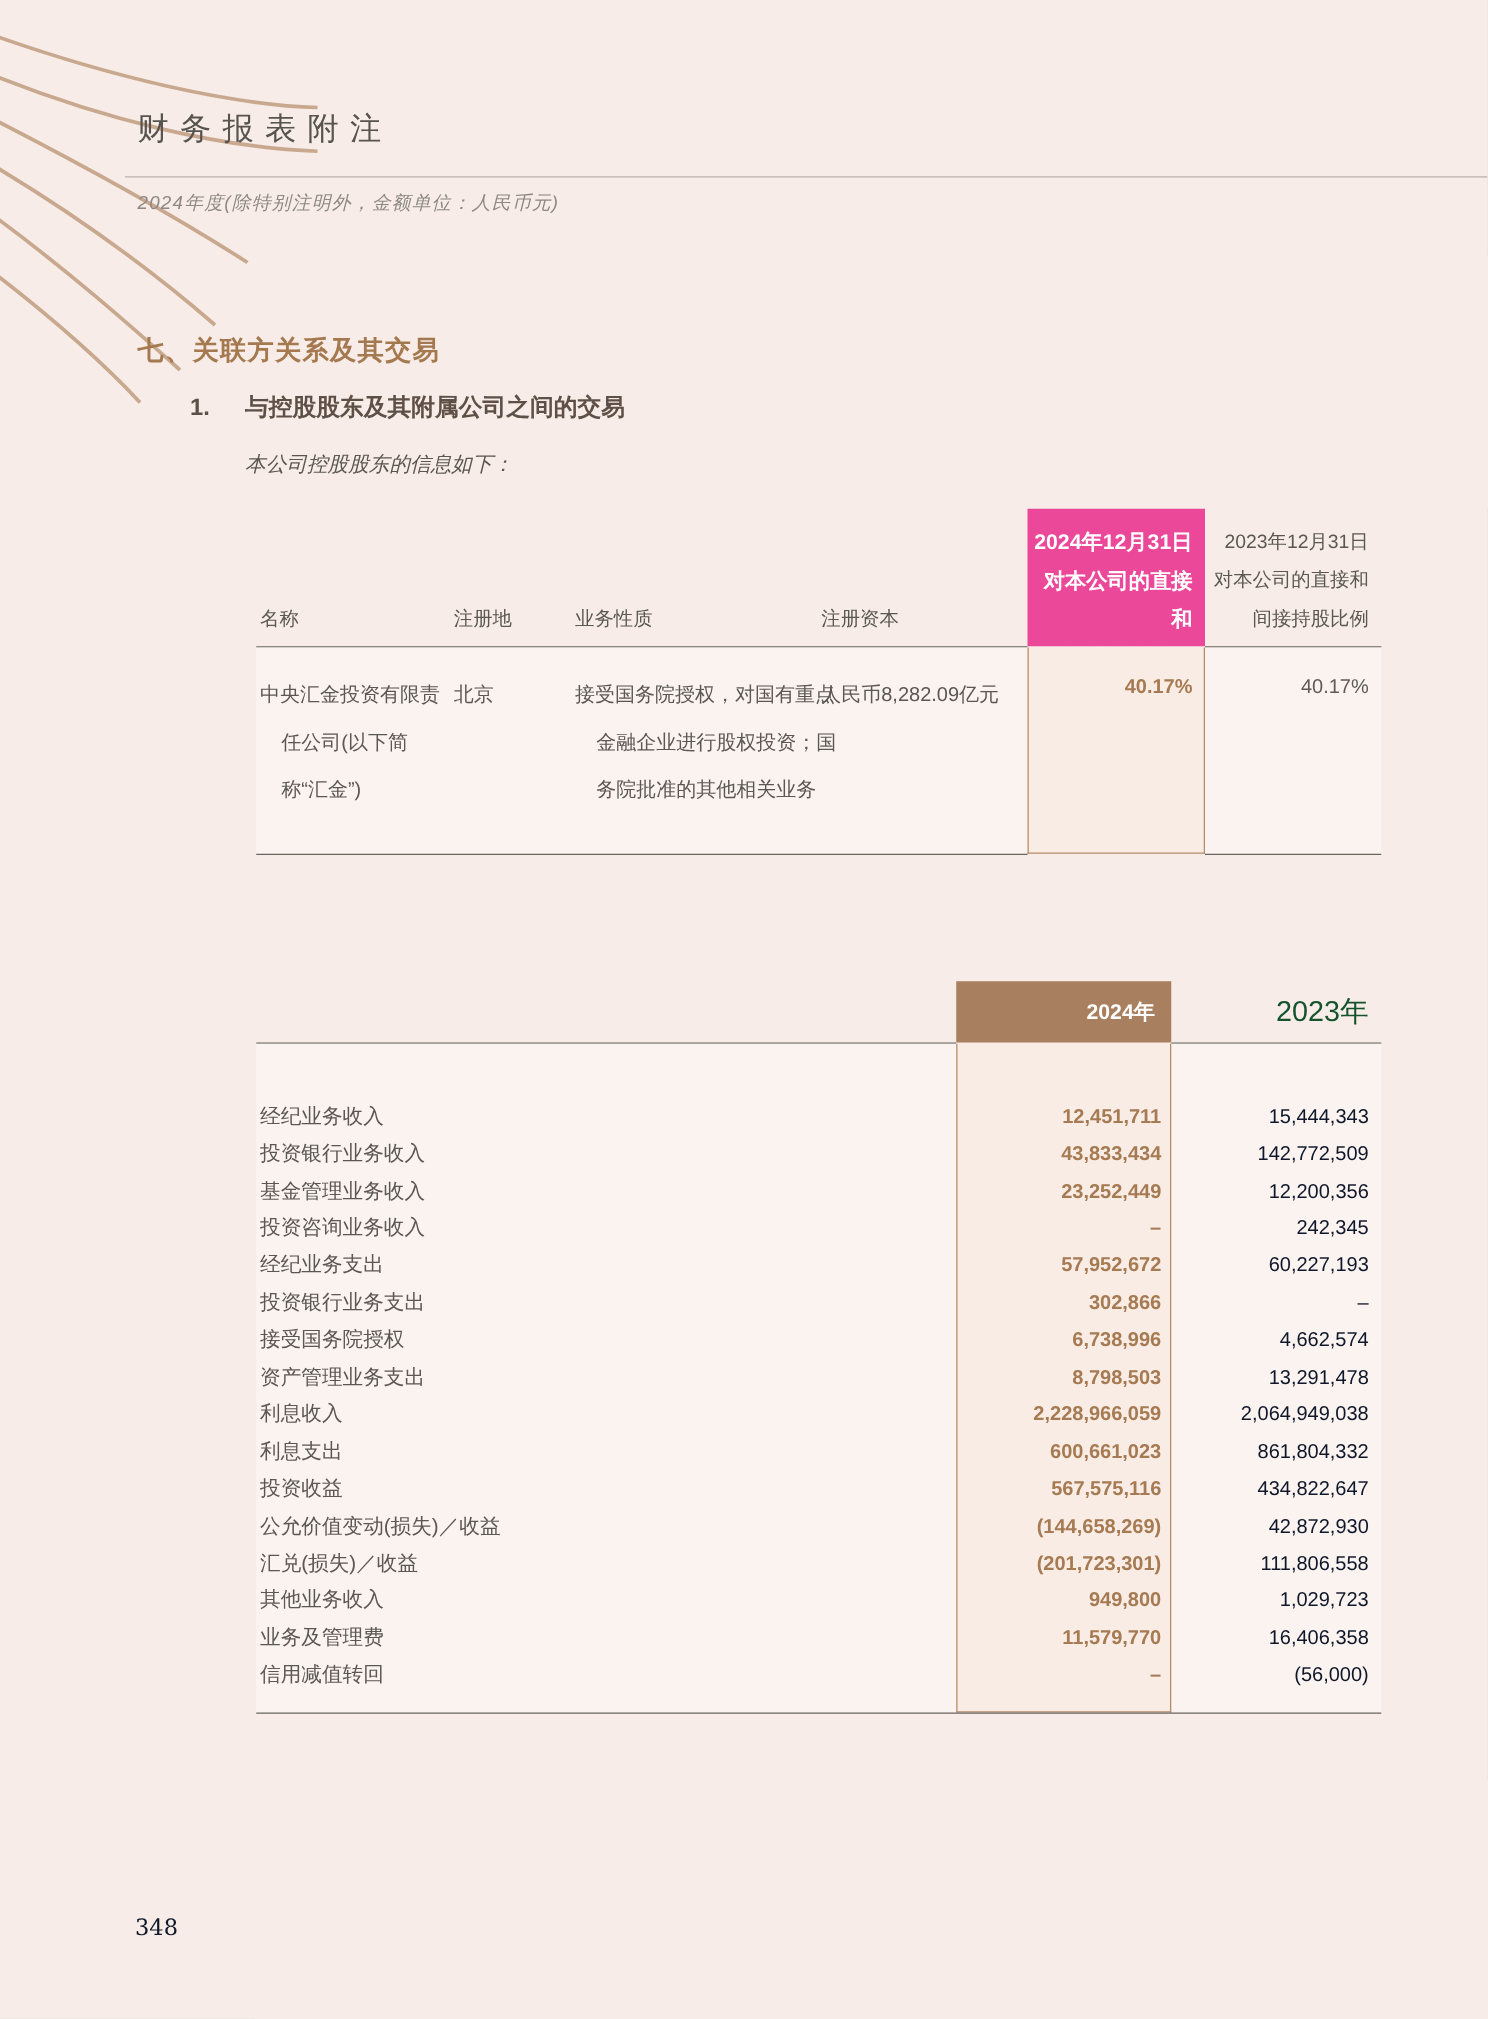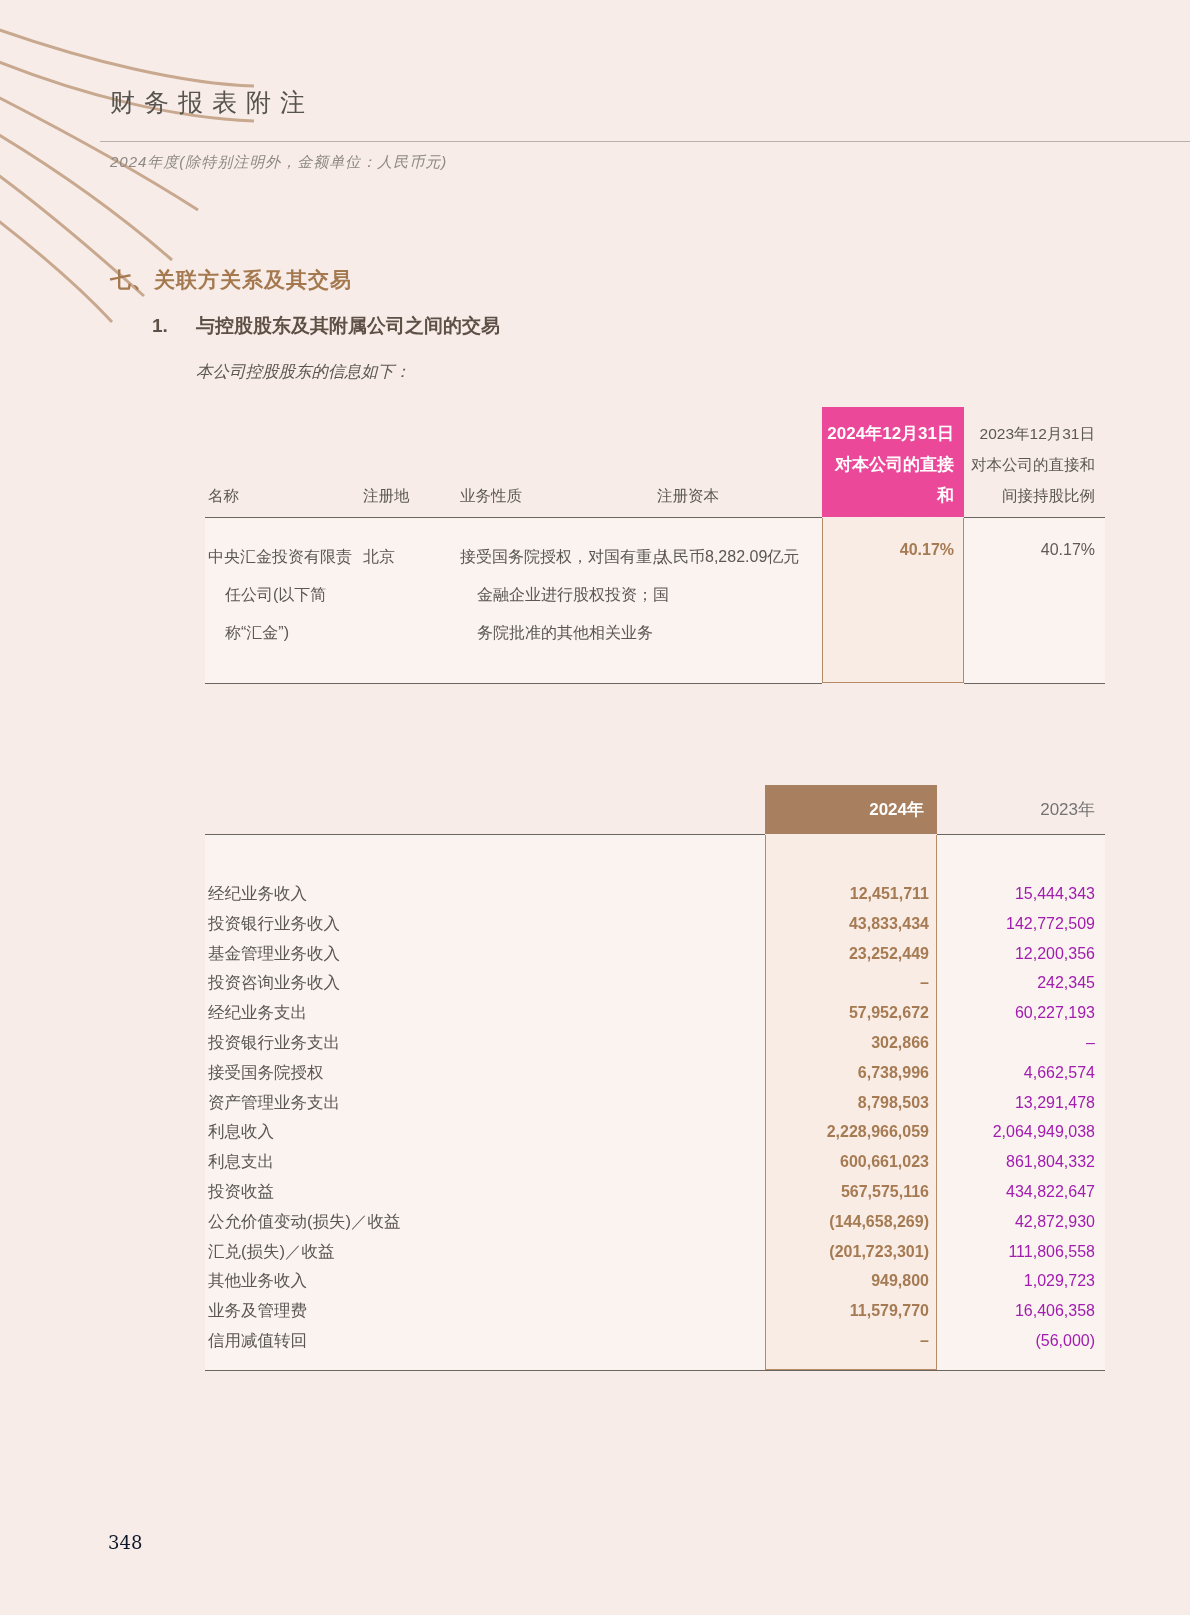--- a/index.html
+++ b/index.html
@@ -70,34 +70,34 @@
 
   
   .t2 { position:absolute; left:205px; top:785px; width:900px; height:586px; }
   .t2-h24 {
     position:absolute; left:560px; top:0; width:172px; height:49px;
     background:#a8805f; color:#ffffff; font-weight:700; font-size:17px;
     line-height:49px; text-align:right; padding-right:13px;
   }
   .t2-h23 {
     position:absolute; right:0; top:0; width:180px; height:49px;
-    color:#737373; font-size:17px; line-height:49px; text-align:right; padding-right:10px;
+    color:#14532d; font-size:23px; line-height:49px; text-align:right; padding-right:10px;
   }
   .t2-line-top-l { position:absolute; left:0; top:49px; width:560px; height:1px; background:#6b6560; }
   .t2-line-top-r { position:absolute; left:732px; right:0; top:49px; height:1px; background:#6b6560; }
   .t2-body { position:absolute; left:0; top:50px; width:900px; height:535px; background:#faf3ef; padding-top:44px; }
   .t2-col24 {
     position:absolute; left:560px; top:0; width:172px; height:535px;
     background:#f8ece4; border-left:1px solid #b58a66; border-right:1px solid #b58a66;
     border-bottom:1px solid #b58a66;
   }
   .tx-row { position:relative; height:29.8px; }
   .tx-label { position:absolute; left:3px; top:0; font-size:16.5px; color:#5b5753; line-height:29.8px; }
   .tx-v24 { position:absolute; right:176px; top:0; font-size:16px; font-weight:700; color:#a67a52; line-height:29.8px; }
-  .tx-v23 { position:absolute; right:10px; top:0; font-size:16px; color:#a21caf; line-height:29.8px; }
+  .tx-v23 { position:absolute; right:10px; top:0; font-size:16px; color:#0f172a; line-height:29.8px; }
   .t2-line-bot { position:absolute; left:0; top:585px; width:900px; height:1px; background:#6b6560; }
 
   .page-number {
     position:absolute; left:108px; top:1532px;
     font-family:"DejaVu Serif", serif; font-size:18px; color:#0f172a;
   }
 </style>
 </head>
 <body>
 

